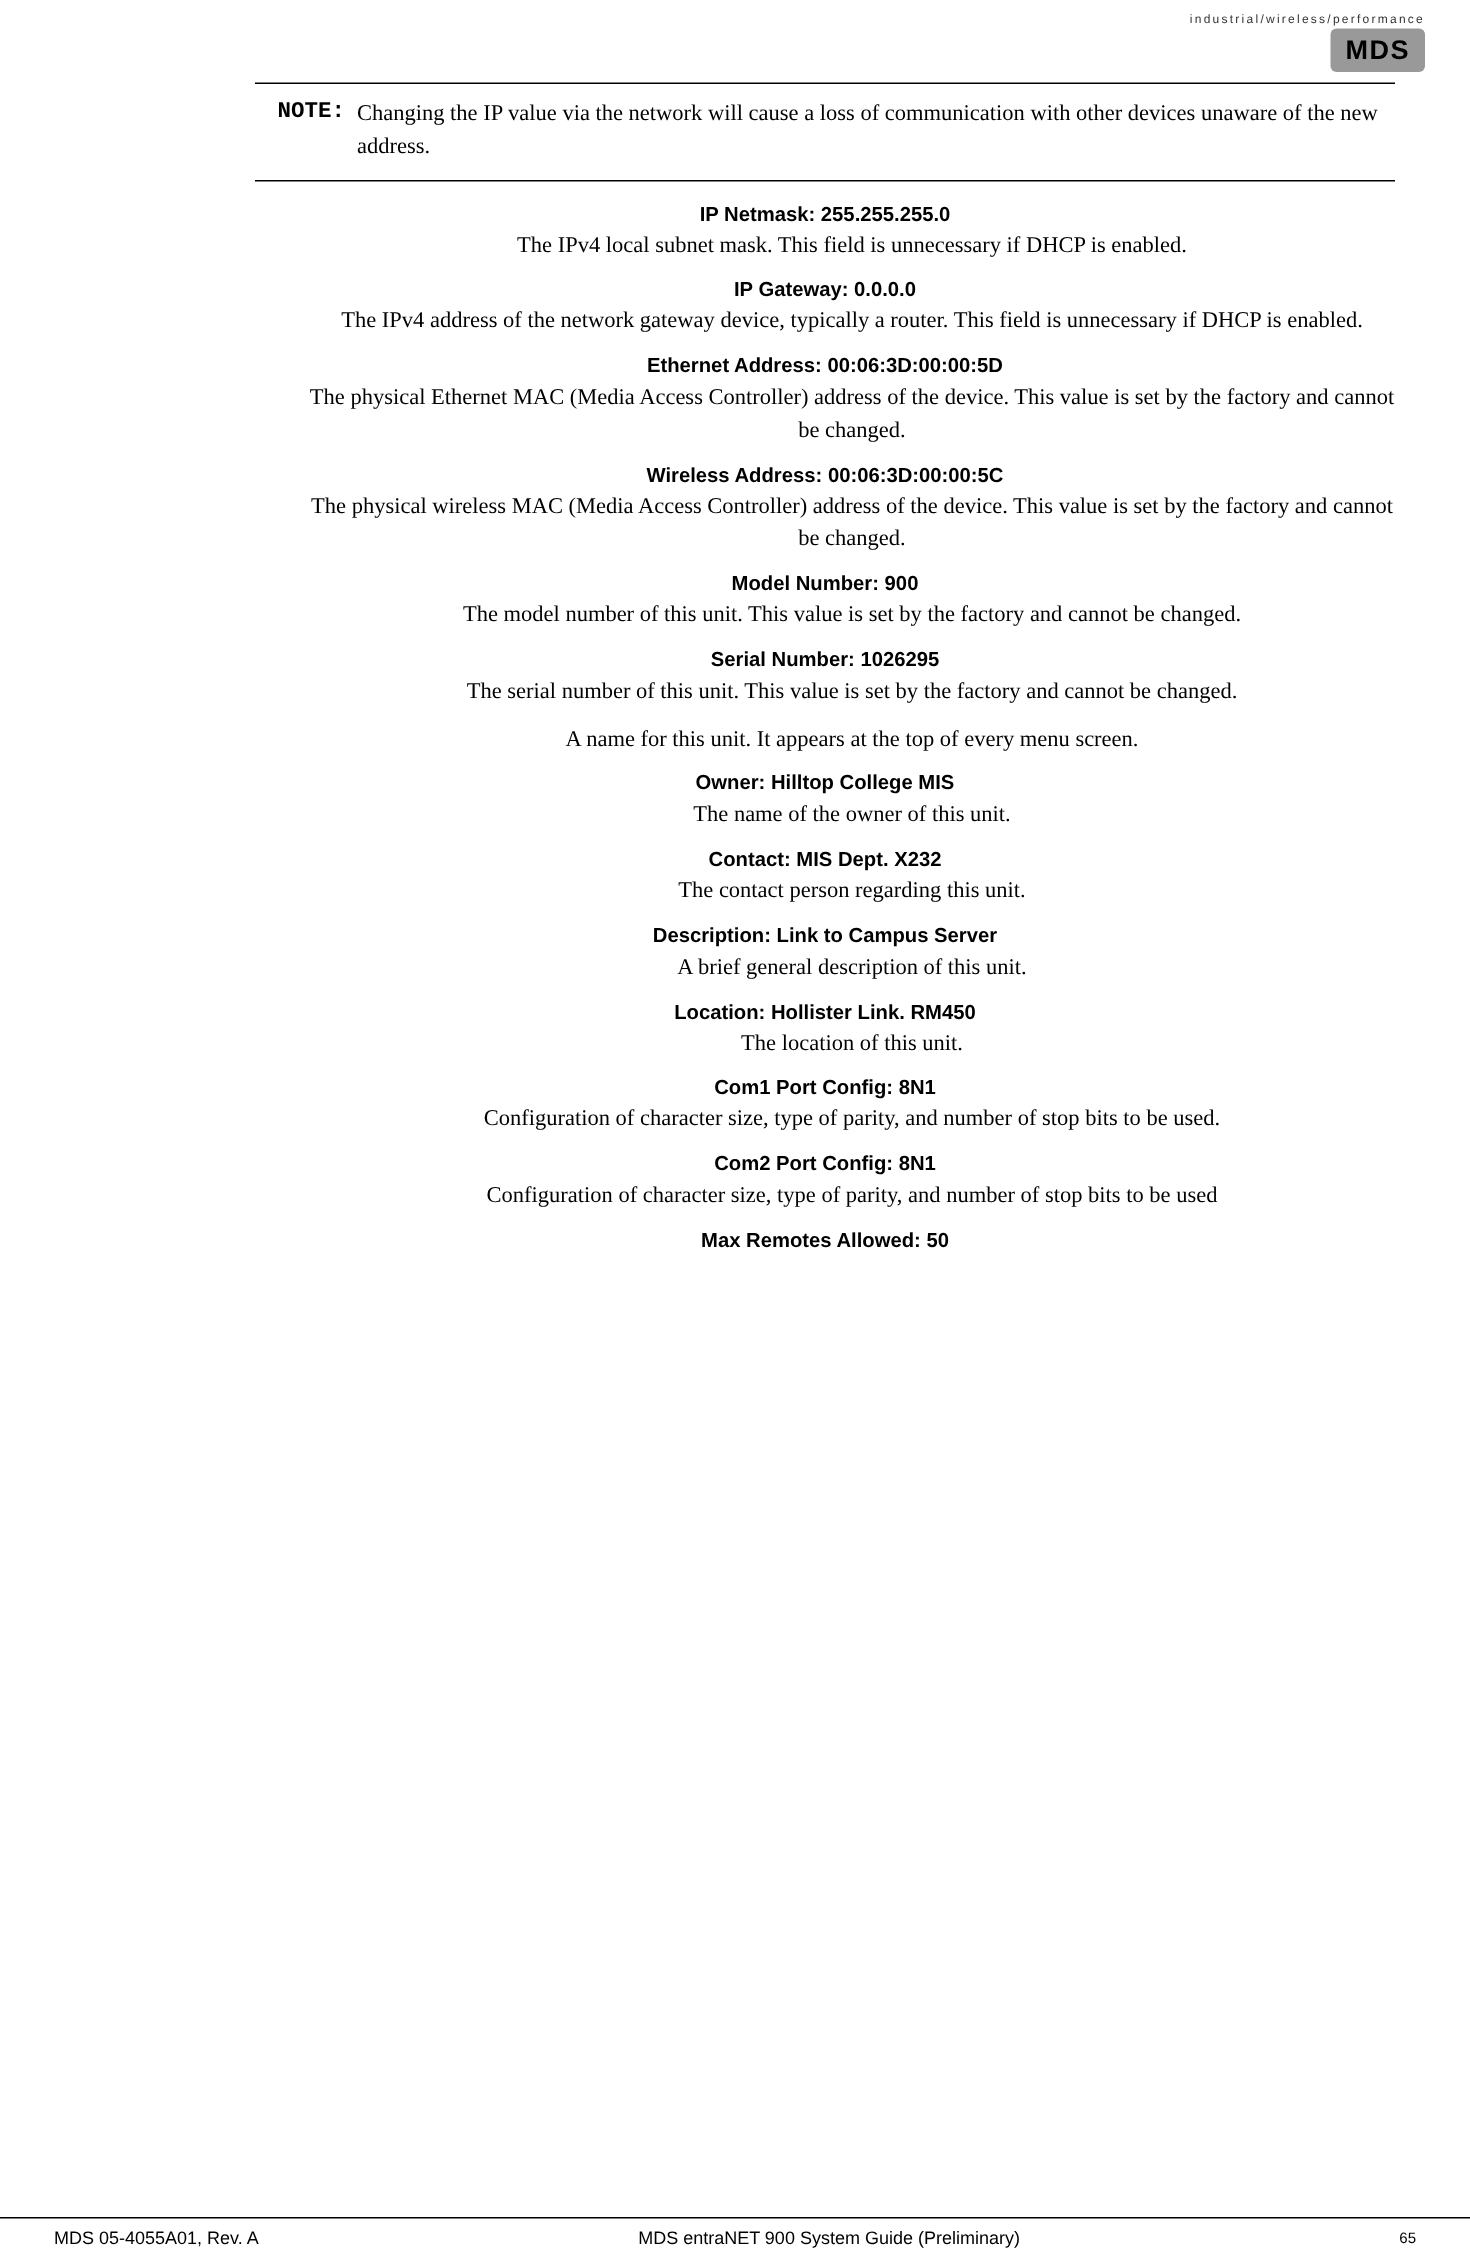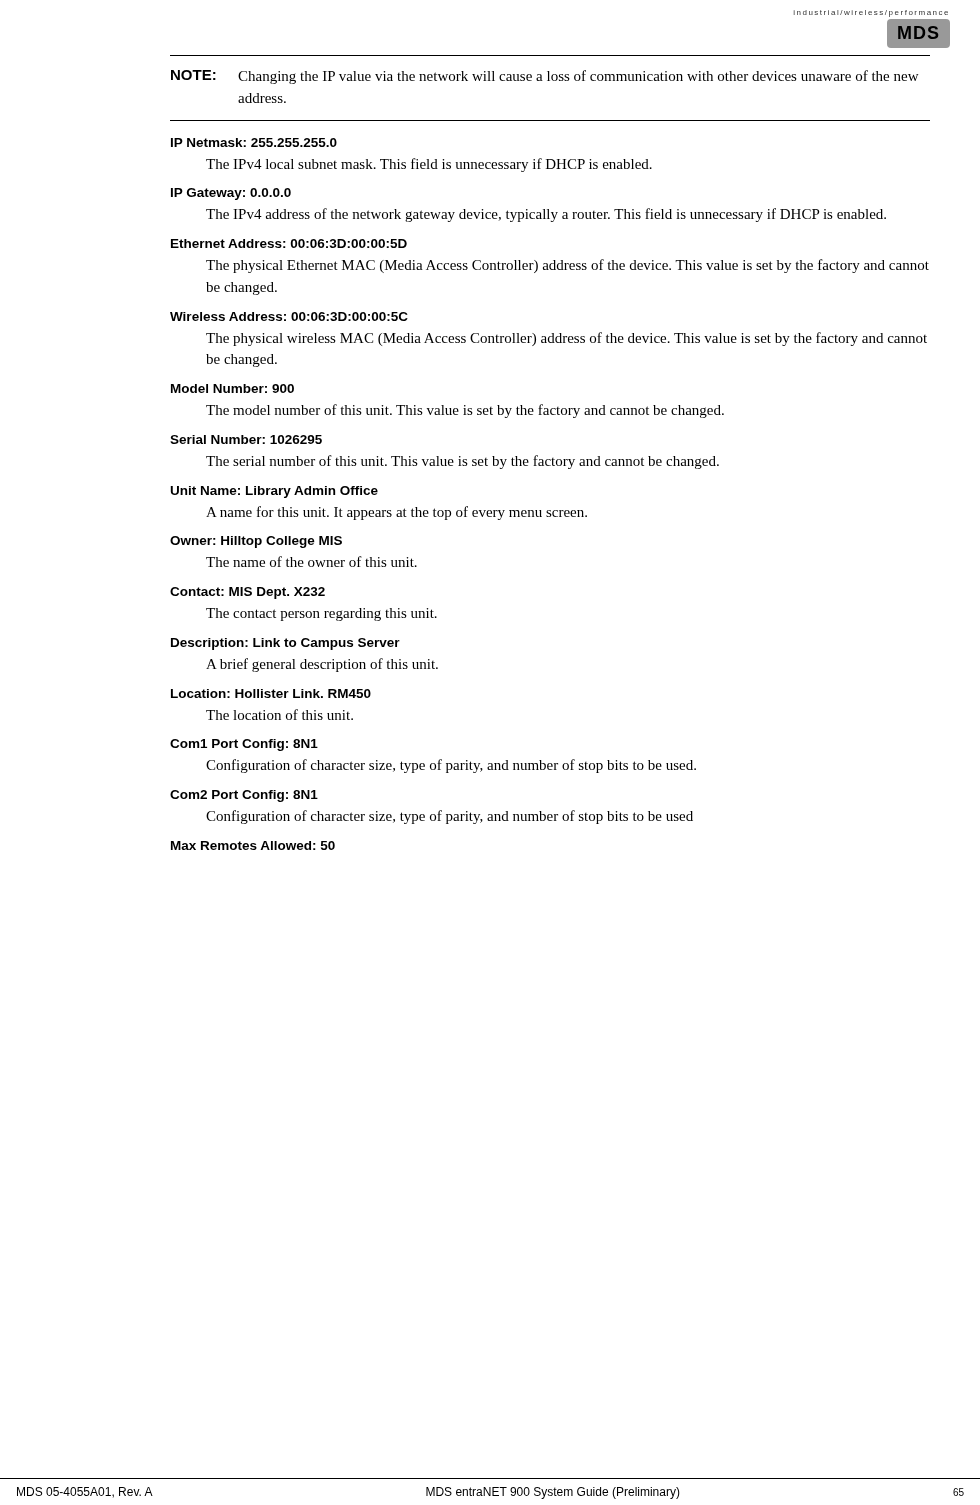--- a/index.html
+++ b/index.html
@@ -67,32 +67,34 @@
       padding: 10px 0;
       margin-bottom: 14px;
       display: flex;
       gap: 8px;
     }
 
     .note-label {
       font-weight: bold;
       font-size: 15px;
       white-space: nowrap;
-      font-family: Liberation Sans, sans-serif;
+      font-family: Liberation Mono, monospace;
       min-width: 60px;
+      text-align: right;
     }
 
     .note-text {
       font-size: 15px;
       line-height: 1.45;
     }
 
     
     .field-section {
       margin-bottom: 10px;
+      text-align: center;
     }
 
     .field-label {
       font-weight: bold;
       font-size: 13.5px;
       font-family: Arial, sans-serif;
       margin-bottom: 4px;
     }
 
     .field-description {
@@ -101,21 +103,21 @@
       margin-left: 36px;
       margin-bottom: 2px;
     }
 
     
     .page-footer {
       border-top: 1px solid #000;
       display: flex;
       justify-content: space-between;
       align-items: center;
-      padding: 6px 16px;
+      padding: 6px 36px;
       margin-top: auto;
     }
 
     .footer-left {
       font-size: 12px;
       font-family: Arial, sans-serif;
     }
 
     .footer-center {
       font-size: 12px;
@@ -166,21 +168,20 @@
         </div>
         <div class="field-section">
           <div class="field-label">Model Number: 900</div>
           <div class="field-description">The model number of this unit. This value is set by the factory and cannot be changed.</div>
         </div>
         <div class="field-section">
           <div class="field-label">Serial Number: 1026295</div>
           <div class="field-description">The serial number of this unit. This value is set by the factory and cannot be changed.</div>
         </div>
         <div class="field-section">
-          <div class="field-label">Unit Name: Library Admin Office</div>
           <div class="field-description">A name for this unit. It appears at the top of every menu screen.</div>
         </div>
         <div class="field-section">
           <div class="field-label">Owner: Hilltop College MIS</div>
           <div class="field-description">The name of the owner of this unit.</div>
         </div>
         <div class="field-section">
           <div class="field-label">Contact: MIS Dept. X232</div>
           <div class="field-description">The contact person regarding this unit.</div>
         </div>

